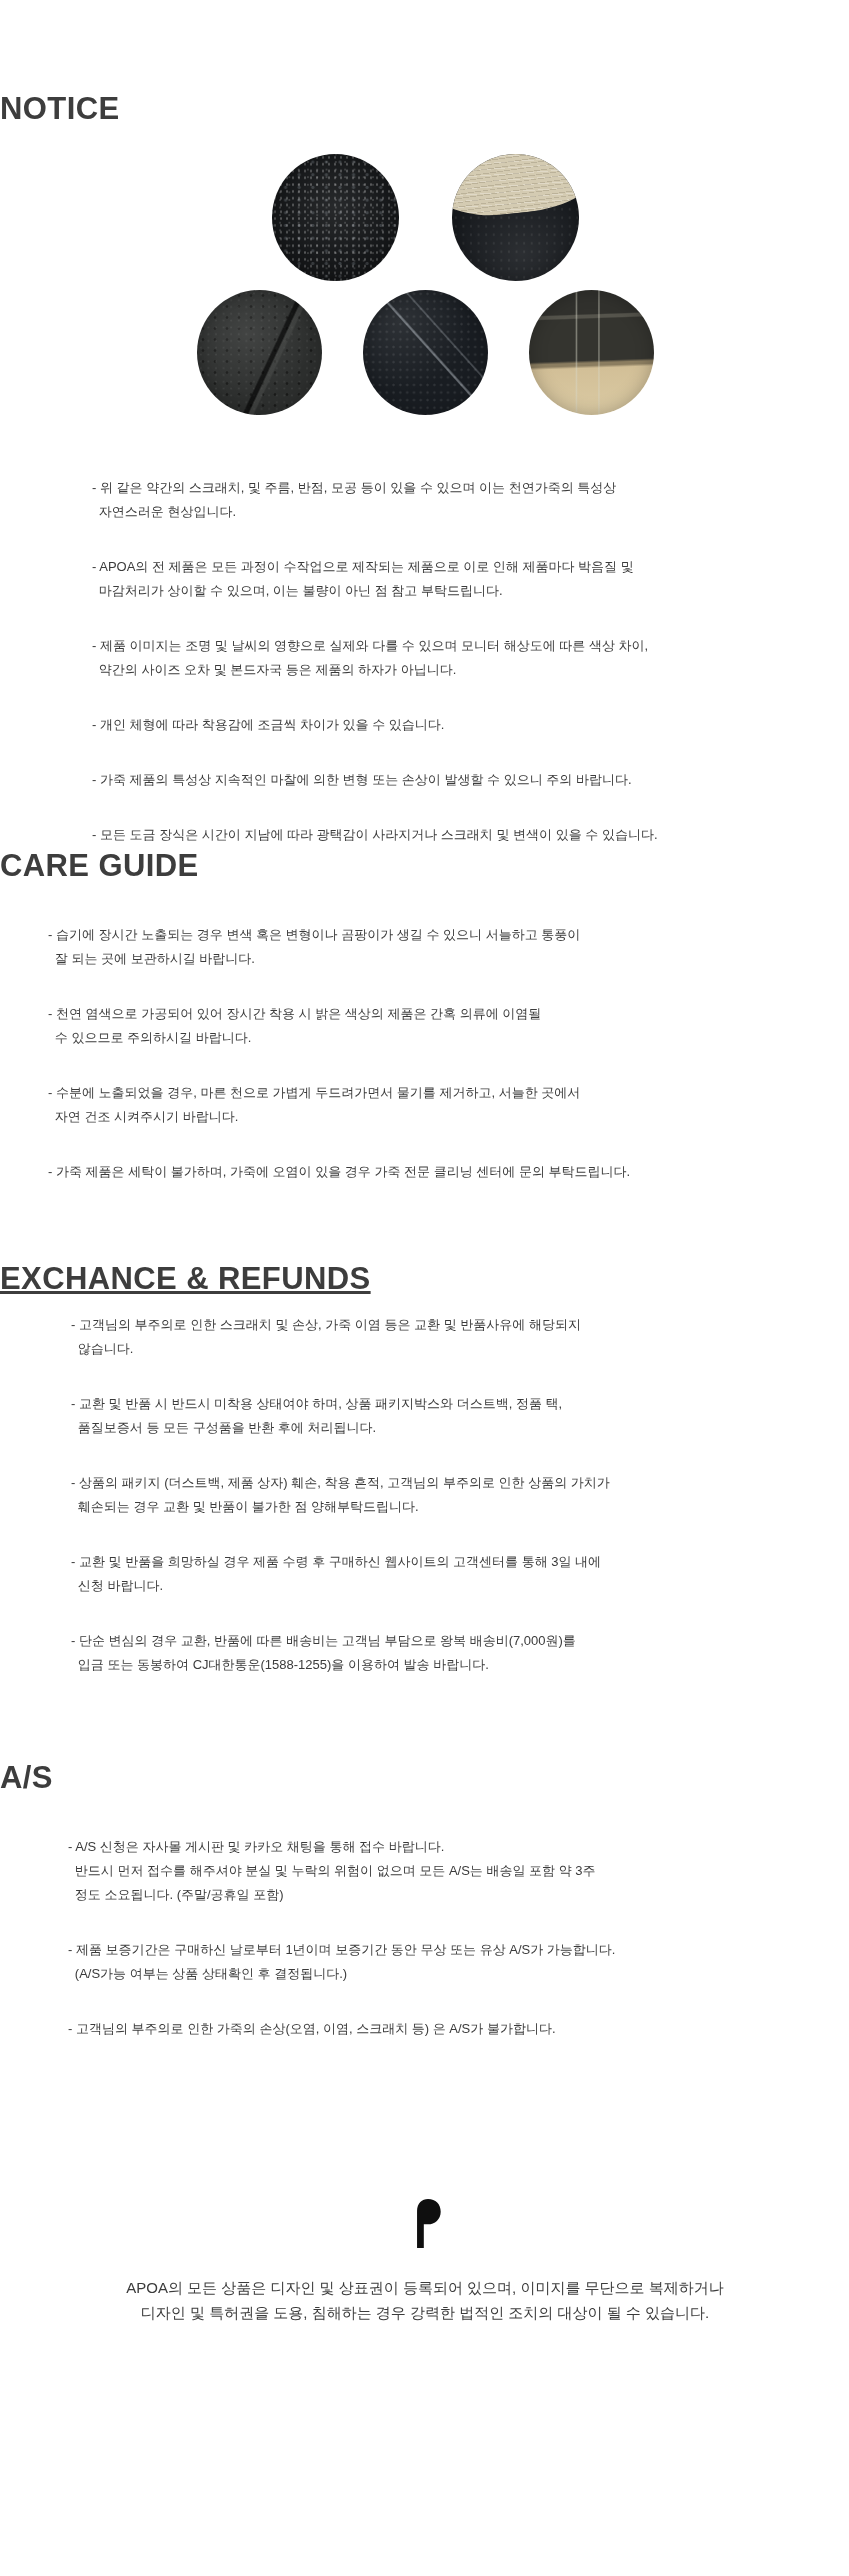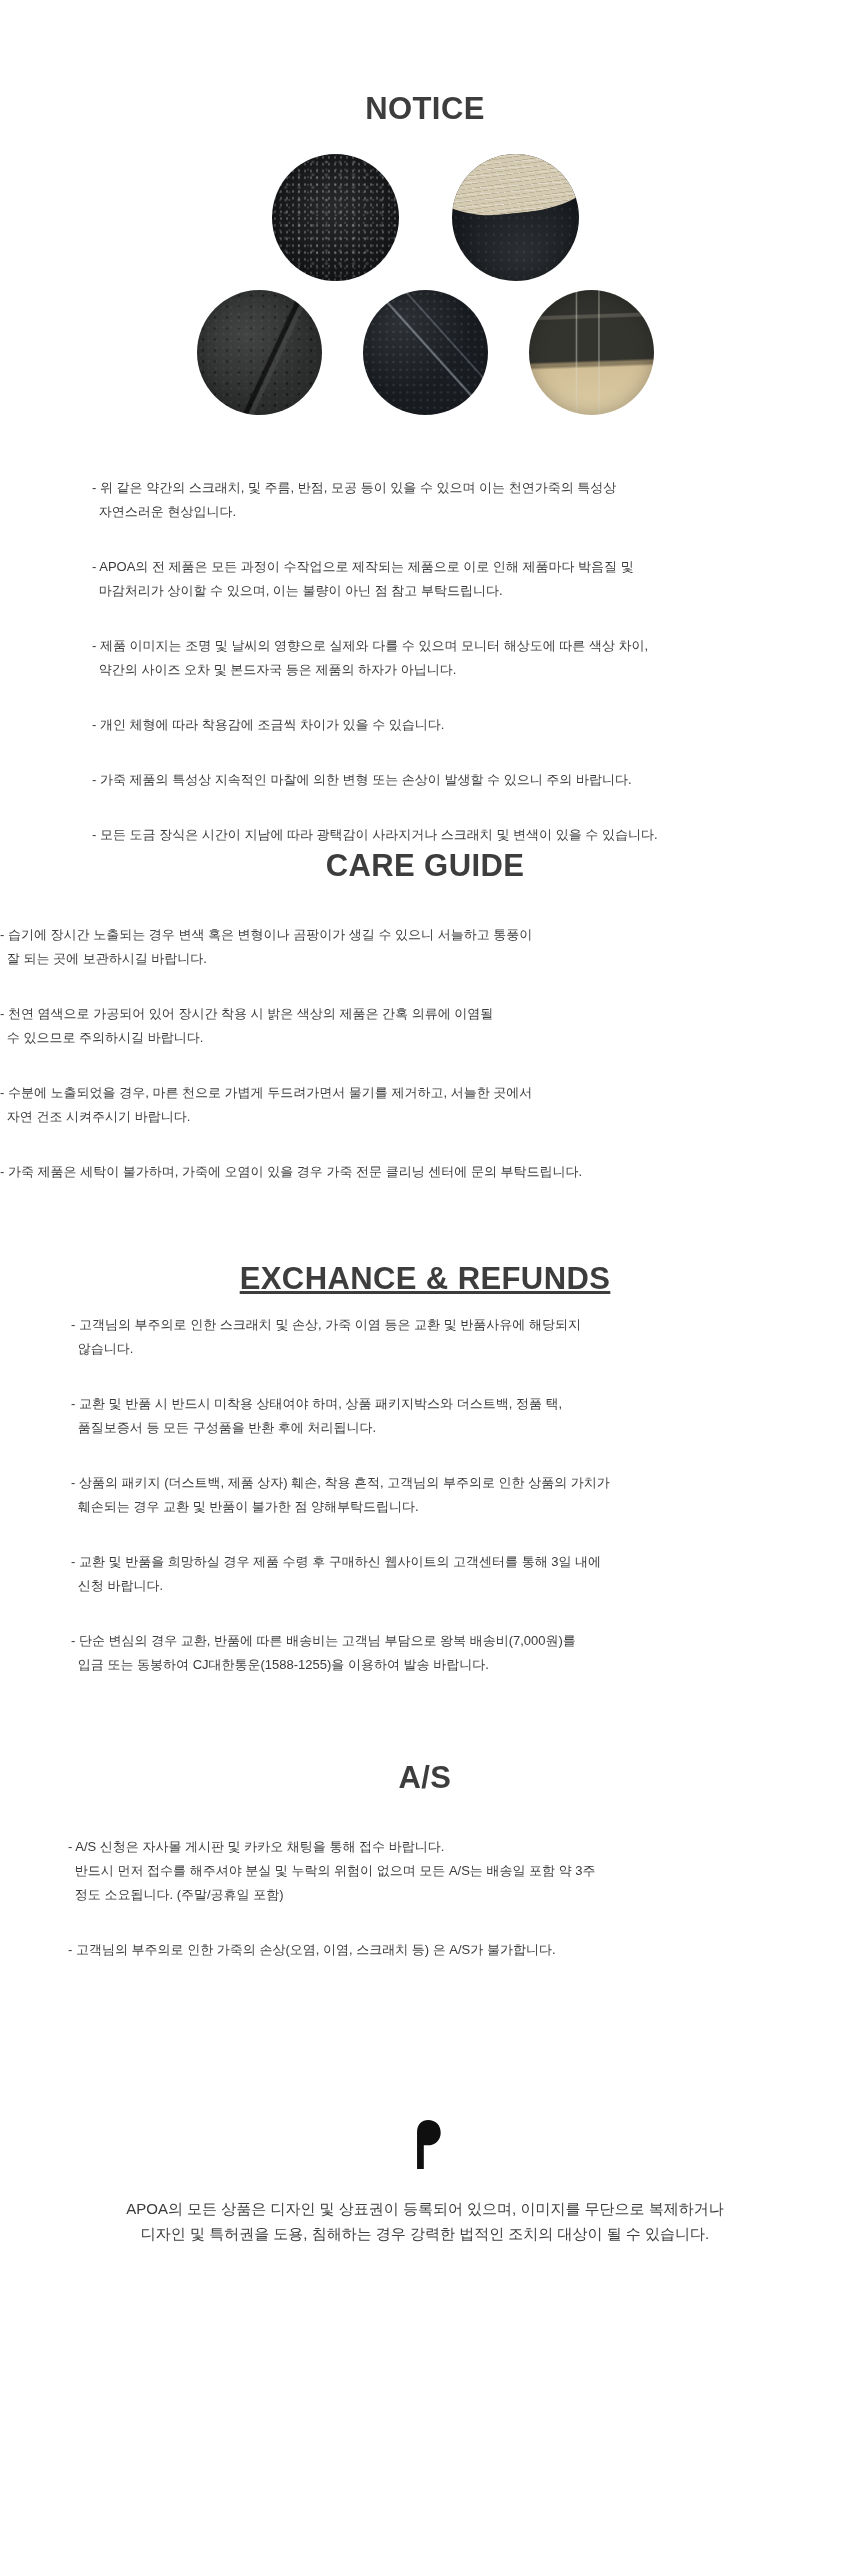--- a/index.html
+++ b/index.html
@@ -6,21 +6,20 @@
   body{
     width:850px;
     min-height:2576px;
     font-family:"Liberation Sans","DejaVu Sans",sans-serif;
     color:#3b3b3b;
     padding-bottom:58px;
     box-sizing:border-box;
   }
   .sec-title{
     margin:0;
-    text-align:center;
     font-size:31px;
     line-height:37px;
     font-weight:700;
     letter-spacing:0.4px;
     color:#3d3d3d;
   }
   .sec-title.notice{padding-top:90px;}
   .sec-title.care{}
   .sec-title.exchange{margin-top:76px;text-decoration:underline;}
   .sec-title.as{margin-top:82px;}
@@ -99,21 +98,21 @@
     color:#3b3b3b;
   }
   .bullet{
     margin:0 0 31px;
     padding-left:6.8px;
     text-indent:-6.8px;
     white-space:pre-line;
   }
   .bullet:last-child{margin-bottom:0;}
   .nb{margin-top:61px;padding-left:92px;padding-right:25.5px;}
-  .cb{margin-top:39px;padding-right:25.5px;}
+  .cb{margin-top:39px;padding-left:48px;padding-right:25.5px;}
   .eb{margin-top:16px;padding-left:71px;padding-right:25.5px;}
   .ab{margin-top:39px;padding-left:68px;padding-right:27px;}
 
   
   .footer{margin-top:158px;text-align:center;}
   .footer-logo{display:inline-block;height:49px;}
   .footer-text{
     margin:24px 0 0;
     font-size:15px;
     line-height:25.5px;
@@ -185,20 +184,22 @@
 입금 또는 동봉하여 CJ대한통운(1588-1255)을 이용하여 발송 바랍니다.</p>
     </div>
   </section>
 
   <section>
     <h2 class="sec-title as">A/S</h2>
     <div class="bullets ab">
       <p class="bullet">- A/S 신청은 자사몰 게시판 및 카카오 채팅을 통해 접수 바랍니다.
 반드시 먼저 접수를 해주셔야 분실 및 누락의 위험이 없으며 모든 A/S는 배송일 포함 약 3주
 정도 소요됩니다. (주말/공휴일 포함)</p>
+      <p class="bullet">- 제품 보증기간은 구매하신 날로부터 1년이며 보증기간 동안 무상 또는 유상 A/S가 가능합니다.
+(A/S가능 여부는 상품 상태확인 후 결정됩니다.)</p>
       <p class="bullet">- 고객님의 부주의로 인한 가죽의 손상(오염, 이염, 스크래치 등) 은 A/S가 불가합니다.</p>
     </div>
   </section>
 
   <div class="footer">
     <svg class="footer-logo" width="31" height="49" viewBox="0 0 36 58" aria-hidden="true">
       <path d="M8 58 L8 14 C8 5 14 0 21 0 C30 0 36 6 36 15 C36 24 29 30 21 30 L16 30 L16 58 Z" fill="#0f0f0f"></path>
     </svg>
     <p class="footer-text">APOA의 모든 상품은 디자인 및 상표권이 등록되어 있으며, 이미지를 무단으로 복제하거나
 디자인 및 특허권을 도용, 침해하는 경우 강력한 법적인 조치의 대상이 될 수 있습니다.</p>

